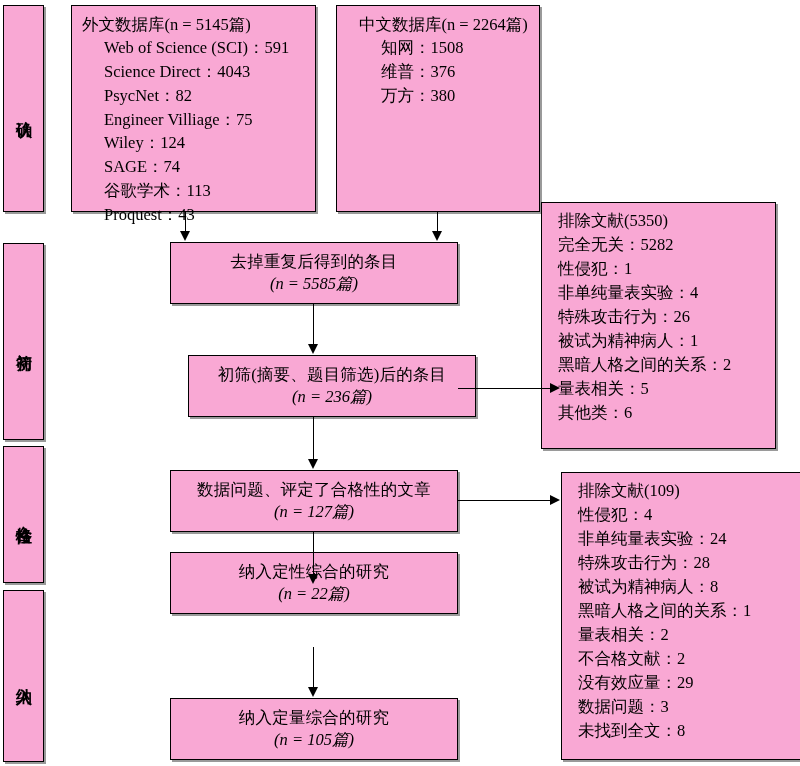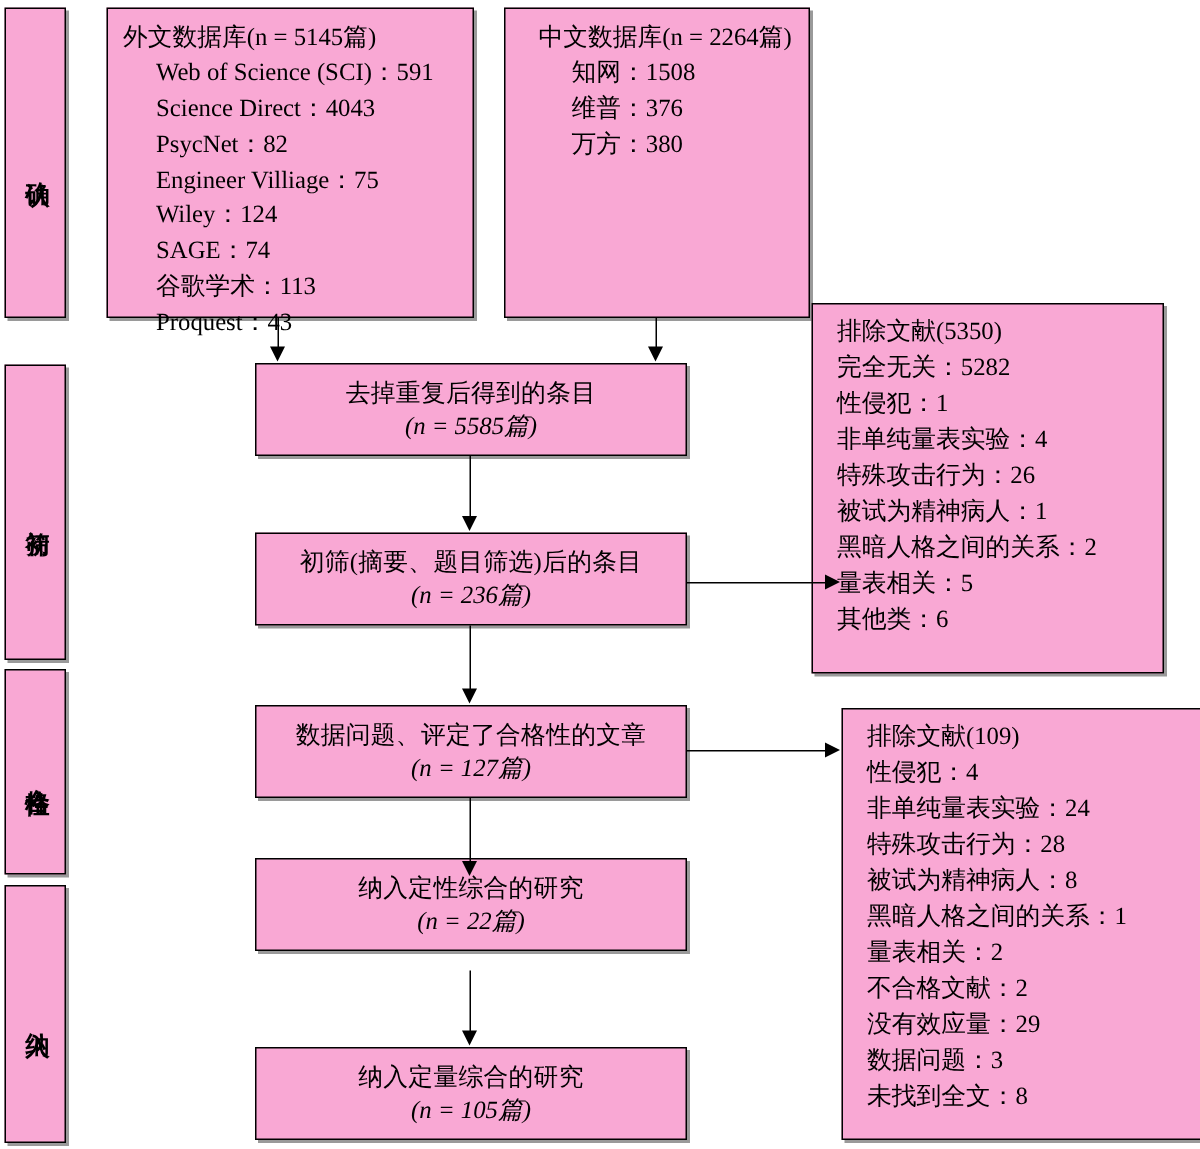--- a/index.html
+++ b/index.html
@@ -166,31 +166,31 @@
       <li>维普：376</li>
       <li>万方：380</li>
     </ul>
   </div>
 
   <div class="box flowbox" style="left:170px; top:242px; width:288px; height:62px;">
     <div class="flow-line1">去掉重复后得到的条目</div>
     <div class="flow-line2 ital">(n = 5585篇)</div>
   </div>
 
-  <div class="box flowbox" style="left:170px; top:355px; width:288px; height:62px;">
+  <div class="box flowbox" style="left:188px; top:355px; width:288px; height:62px;">
     <div class="flow-line1">初筛(摘要、题目筛选)后的条目</div>
     <div class="flow-line2 ital">(n = 236篇)</div>
   </div>
 
   <div class="box flowbox" style="left:170px; top:470px; width:288px; height:62px;">
     <div class="flow-line1">数据问题、评定了合格性的文章</div>
     <div class="flow-line2 ital">(n = 127篇)</div>
   </div>
 
-  <div class="box flowbox" style="left:170px; top:572px; width:288px; height:62px;">
+  <div class="box flowbox" style="left:170px; top:552px; width:288px; height:62px;">
     <div class="flow-line1">纳入定性综合的研究</div>
     <div class="flow-line2 ital">(n = 22篇)</div>
   </div>
 
   <div class="box flowbox" style="left:170px; top:698px; width:288px; height:62px;">
     <div class="flow-line1">纳入定量综合的研究</div>
     <div class="flow-line2 ital">(n = 105篇)</div>
   </div>
 
   <div class="box exbox" style="left:541px; top:202px; width:235px; height:247px;">

